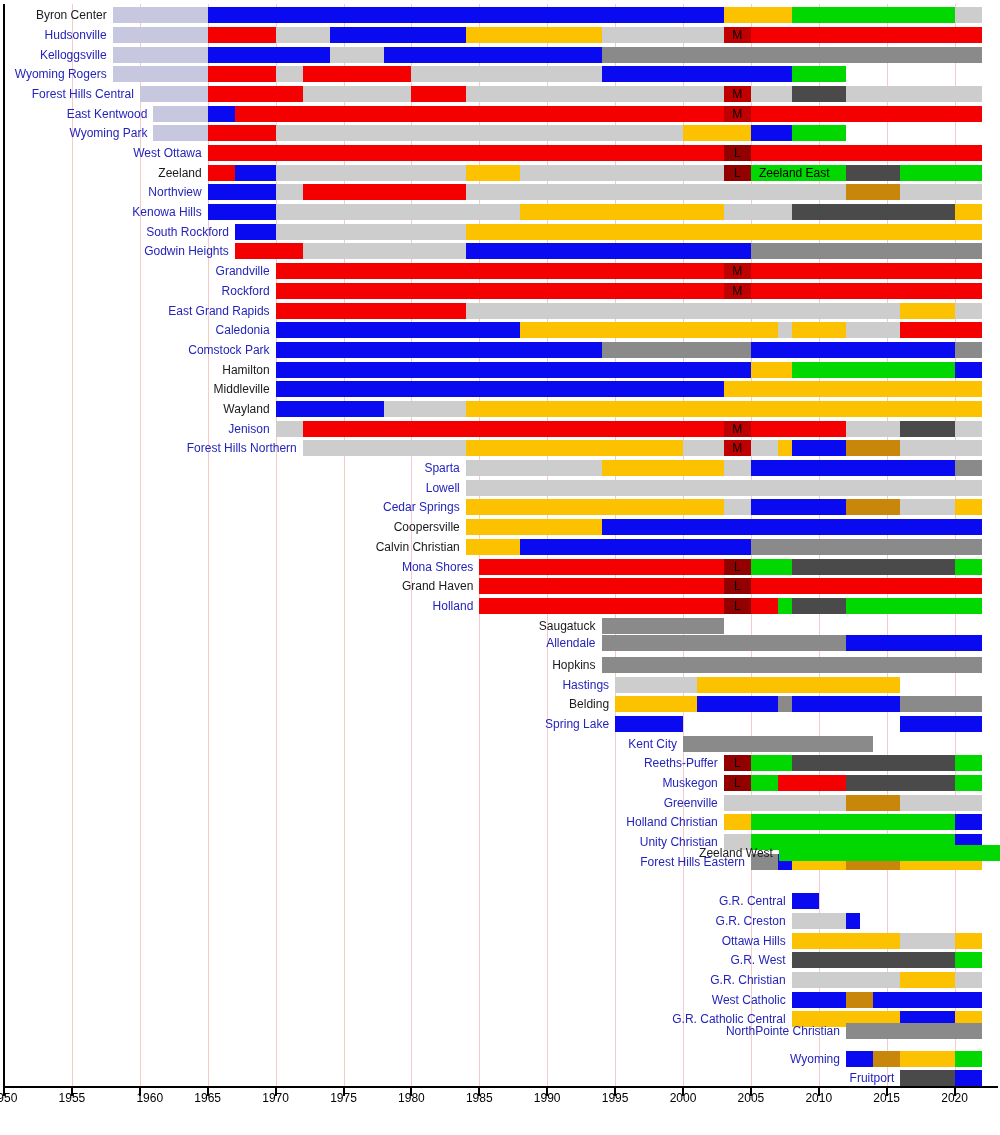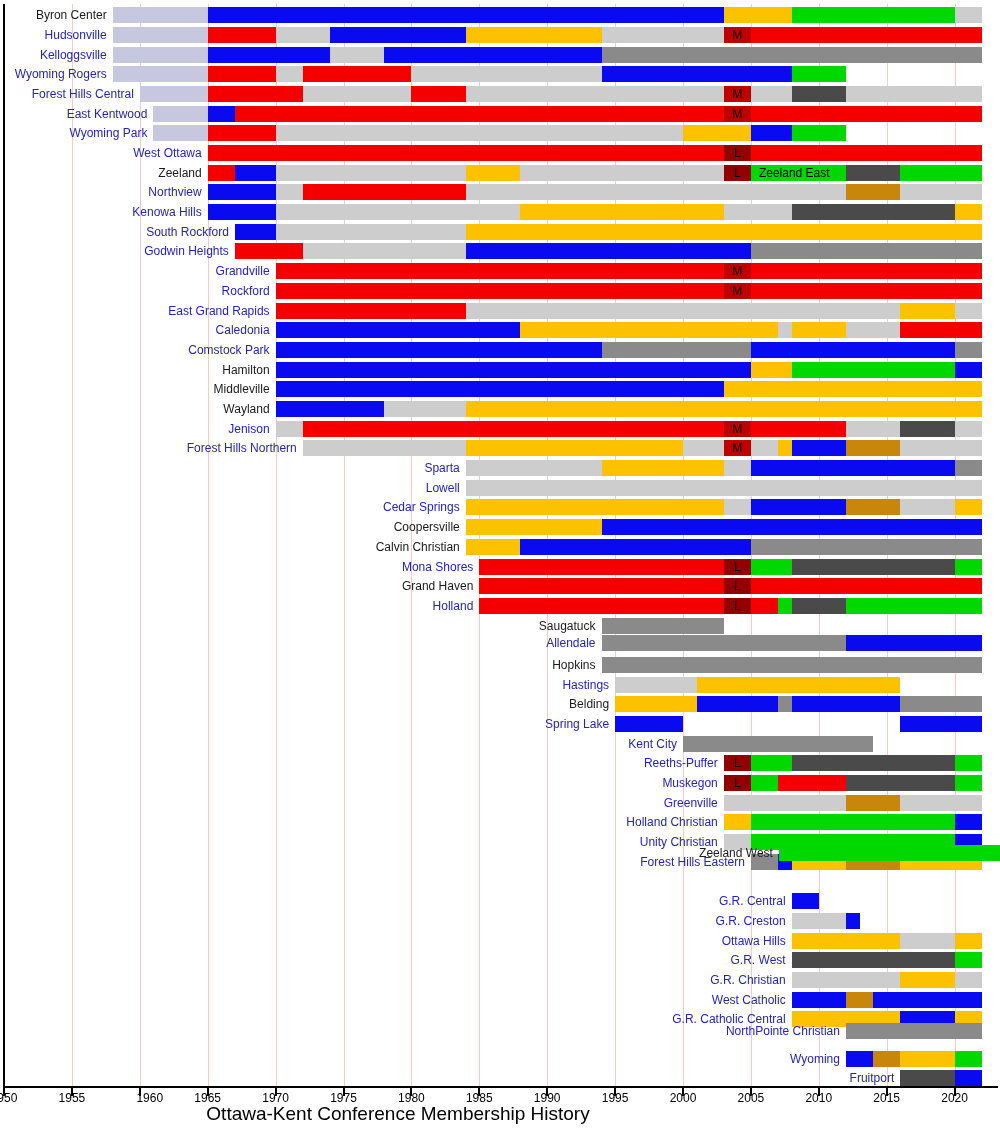--- a/index.html
+++ b/index.html
@@ -493,14 +493,13 @@
       <div class="tick-label" style="left: 683px;">2000</div>
       <div class="tick-mark" style="left: 749.9px;"></div>
       <div class="tick-label" style="left: 750.9px;">2005</div>
       <div class="tick-mark" style="left: 817.8px;"></div>
       <div class="tick-label" style="left: 818.8px;">2010</div>
       <div class="tick-mark" style="left: 885.7px;"></div>
       <div class="tick-label" style="left: 886.7px;">2015</div>
       <div class="tick-mark" style="left: 953.6px;"></div>
       <div class="tick-label" style="left: 954.6px;">2020</div>
     </div>
-  <div id="chart-title">Ottawa-Kent Conference Membership History</div>
 </div>
 
 </body></html>

